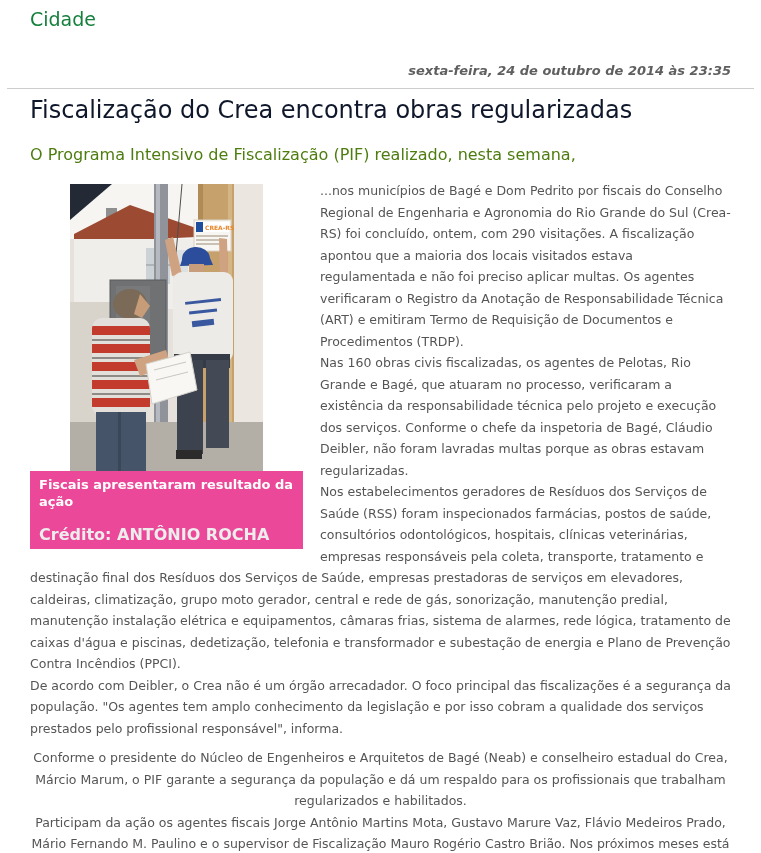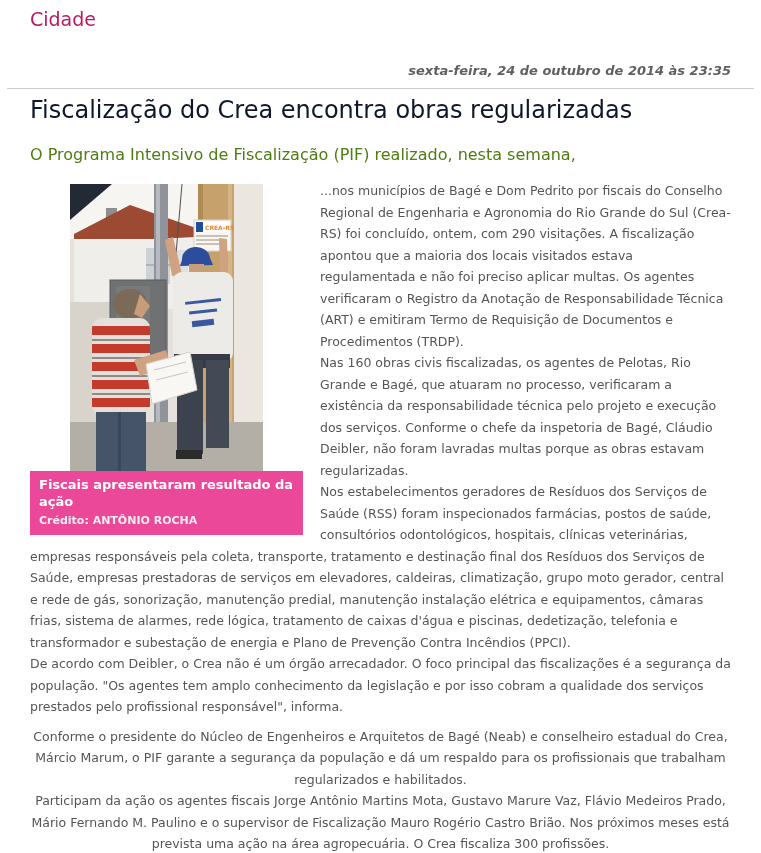--- a/index.html
+++ b/index.html
@@ -3,21 +3,21 @@
 <meta charset="utf-8">
 <style>
   * { box-sizing: border-box; }
   html,body { margin:0; padding:0; background:#ffffff; }
   body { font-family:"DejaVu Sans", sans-serif; }
   .page { width:761px; min-height:853px; background:#fff; position:relative; overflow:hidden; }
 
   .category {
     margin:8px 30px 0 30px;
     font-size:19px; line-height:23px;
-    color:#be185d; text-decoration:none; display:inline-block;
+    color:#15803d; text-decoration:none; display:inline-block;
   }
   .dateline {
     margin:32px 30px 0 30px;
     text-align:right;
     font-size:13px; font-style:italic; font-weight:bold;
     color:#5f5f5f;
   }
   .rule {
     border:0; border-top:1px solid #cccccc;
     margin:10px 7px 0 7px; height:0;
@@ -44,21 +44,21 @@
     float:left; width:273px;
     margin:4px 17px 4px 0; padding:0;
   }
   .photo-frame { width:193px; margin:0 auto; display:block; }
   .photo-frame svg { display:block; }
   figcaption.photo-caption {
     background:#ec4899; color:#ffffff;
     padding:5px 9px 6px 9px;
   }
   .cap-title { font-weight:bold; font-size:13px; line-height:17px; }
-  .cap-credit { font-weight:bold; font-size:11px; line-height:16px; color:#ededed; margin-top:3px; }
+  .cap-credit { font-weight:bold; font-size:16px; line-height:16px; color:#ededed; margin-top:17px; }
 </style>
 </head>
 <body>
 
 <div class="page">
 
   <a class="category" href="#">Cidade</a>
 
   <div class="dateline">sexta-feira, 24 de outubro de 2014 às 23:35</div>
 

